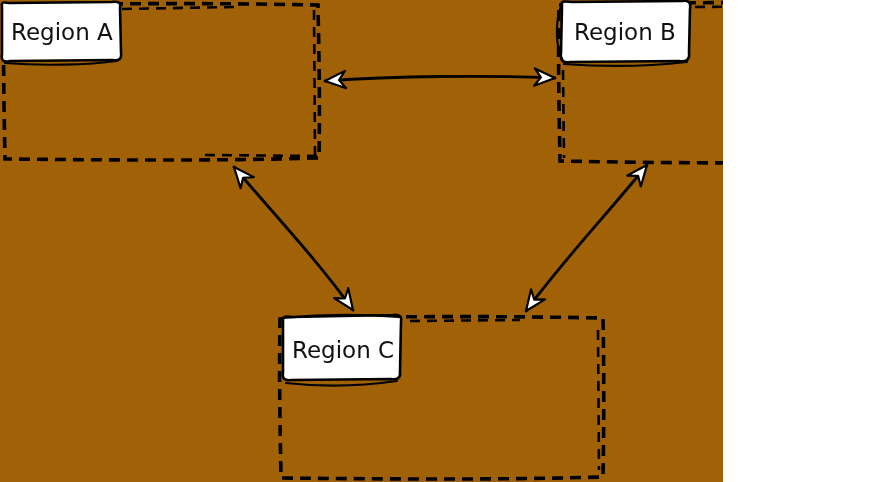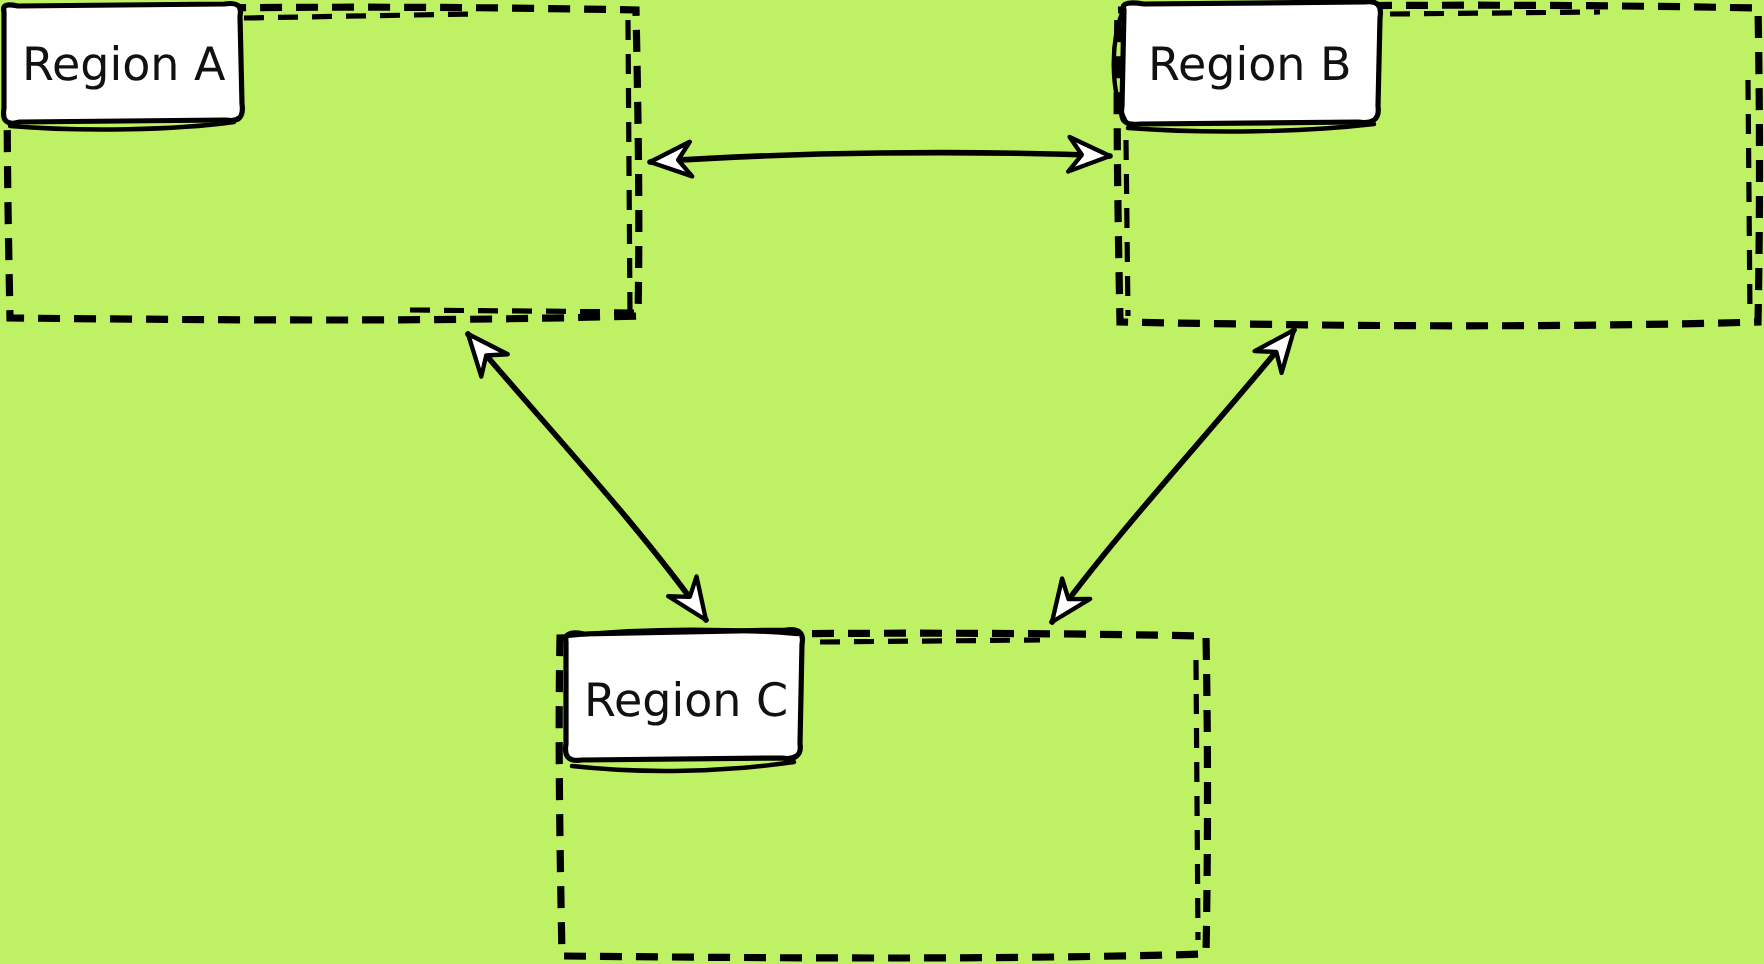--- a/index.html
+++ b/index.html
@@ -2,23 +2,23 @@
 <html><head>
 <meta charset="utf-8">
 <style>
   html, body {
     margin: 0;
     padding: 0;
     background: #ffffff;
   }
   .canvas {
     position: relative;
-    width: 882px;
+    width: 723px;
     height: 482px;
-    background: #bef264;
+    background: #a16207;
     overflow: hidden;
     font-family: "DejaVu Sans", "Liberation Sans", sans-serif;
   }
   svg { display: block; }
   .region-boundary {
     fill: none;
     stroke: #000000;
     stroke-width: 3.6;
     stroke-dasharray: 11 7;
     stroke-linecap: butt;

